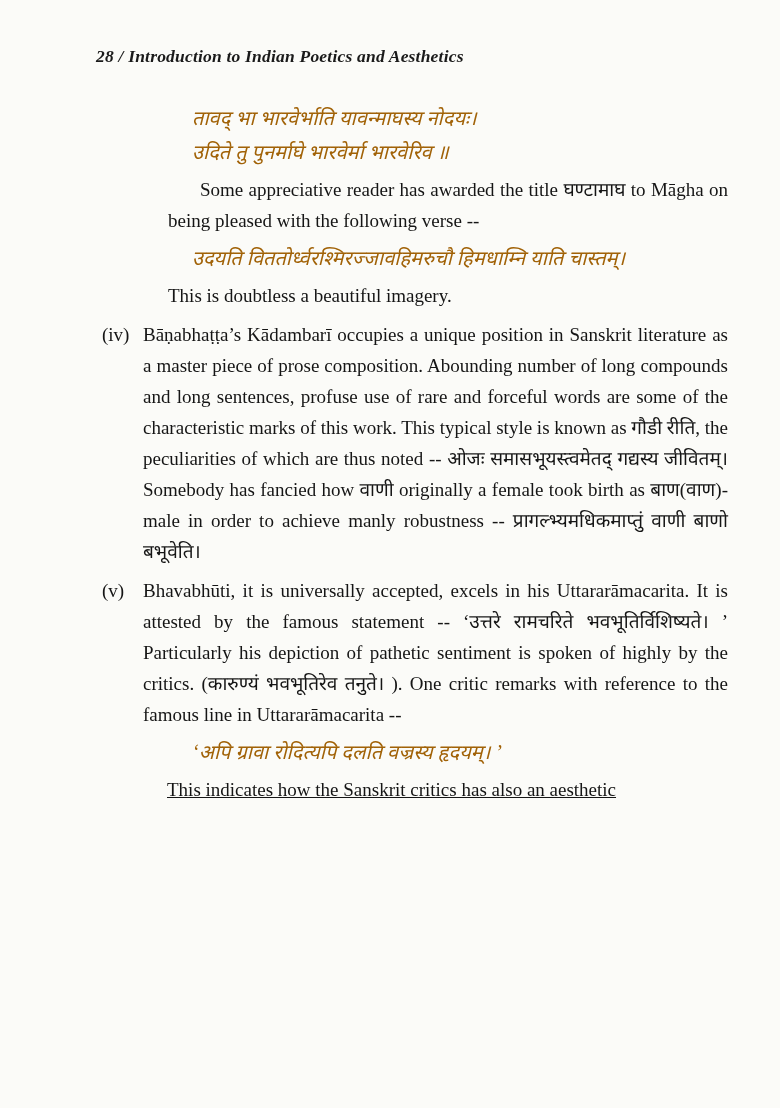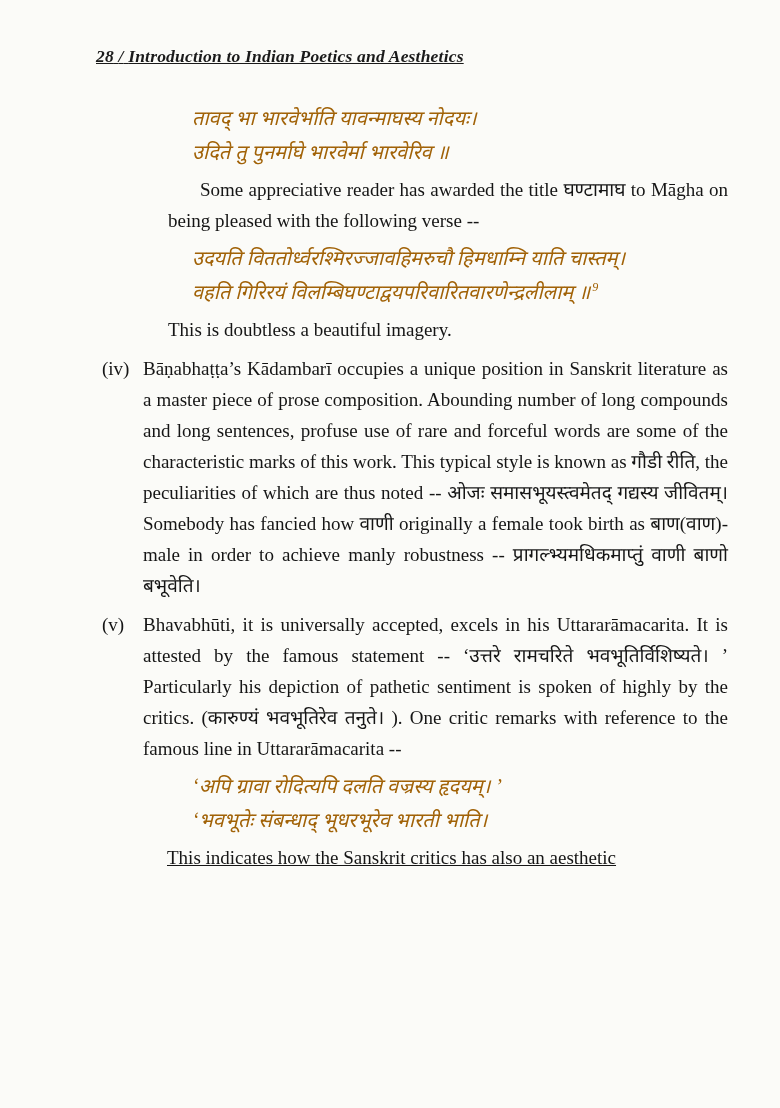--- a/index.html
+++ b/index.html
@@ -21,21 +21,20 @@
   .header {
     position: absolute;
     top: 46px;
     left: 96px;
     font-size: 17.5px;
     font-style: italic;
     font-weight: 600;
     letter-spacing: 0.2px;
     color: #1a1a1a;
     white-space: nowrap;
-    text-decoration: underline;
   }
   .content {
     position: absolute;
     top: 96px;
     left: 96px;
     width: 632px;
   }
   .para {
     margin: 0;
     font-size: 19px;
@@ -94,38 +93,34 @@
 
     <div class="verse">
       <div class="verse-line">तावद् भा भारवेर्भाति यावन्माघस्य नोदयः।</div>
       <div class="verse-line">उदिते तु पुनर्माघे भारवेर्मा भारवेरिव  ॥</div>
     </div>
 
     <p class="para indent-a first-line-indent">Some appreciative reader has awarded the title घण्टामाघ  to Māgha on being pleased with the following verse --</p>
 
     <div class="verse">
       <div class="verse-line">उदयति विततोर्ध्वरश्मिरज्जावहिमरुचौ हिमधाम्नि याति चास्तम्।</div>
-      <div class="verse-line">
-        <span>वहति गिरिरयं विलम्बिघण्टाद्वयपरिवारितवारणेन्द्रलीलाम् ॥</span><sup class="fn">9</sup>
-      </div>
     </div>
 
     <p class="para indent-a">This is doubtless a beautiful imagery.</p>
 
     <div class="item">
       <span class="marker">(iv)</span>
       <p class="para">Bāṇabhaṭṭa’s Kādambarī occupies a unique position in Sanskrit literature as a master piece of prose composition. Abounding number of long compounds and long sentences, profuse use of rare and forceful words are some of the characteristic marks of this work. This typical style is known as गौडी रीति, the peculiarities of which are thus noted -- ओजः समासभूयस्त्वमेतद् गद्यस्य जीवितम्।  Somebody has fancied how वाणी originally a female took birth as बाण(वाण)- male in order to achieve manly robustness -- प्रागल्भ्यमधिकमाप्तुं वाणी बाणो बभूवेति।</p>
     </div>
 
     <div class="item">
       <span class="marker">(v)</span>
       <p class="para">Bhavabhūti, it is universally accepted, excels in his Uttararāmacarita. It is attested by the famous statement -- ‘उत्तरे रामचरिते भवभूतिर्विशिष्यते। ’  Particularly his depiction of pathetic sentiment is spoken of highly by the critics. (कारुण्यं भवभूतिरेव तनुते। ).  One critic remarks with reference to the famous line in Uttararāmacarita --</p>
     </div>
 
     <div class="verse">
       <div class="verse-line">‘अपि ग्रावा रोदित्यपि दलति वज्रस्य हृदयम्। ’</div>
-      <div class="verse-line">‘भवभूतेः संबन्धाद् भूधरभूरेव भारती भाति।</div>
     </div>
 
     <p class="para closing">This indicates how the Sanskrit critics has also an aesthetic</p>
 
   </div>
 </div>
 
 </body></html>

